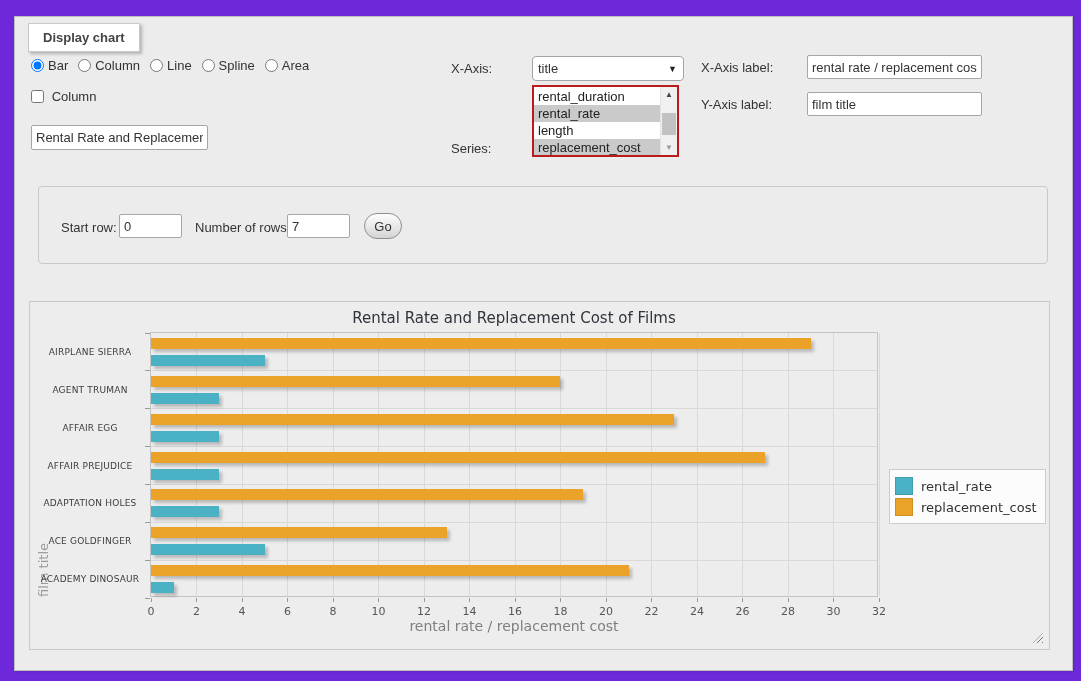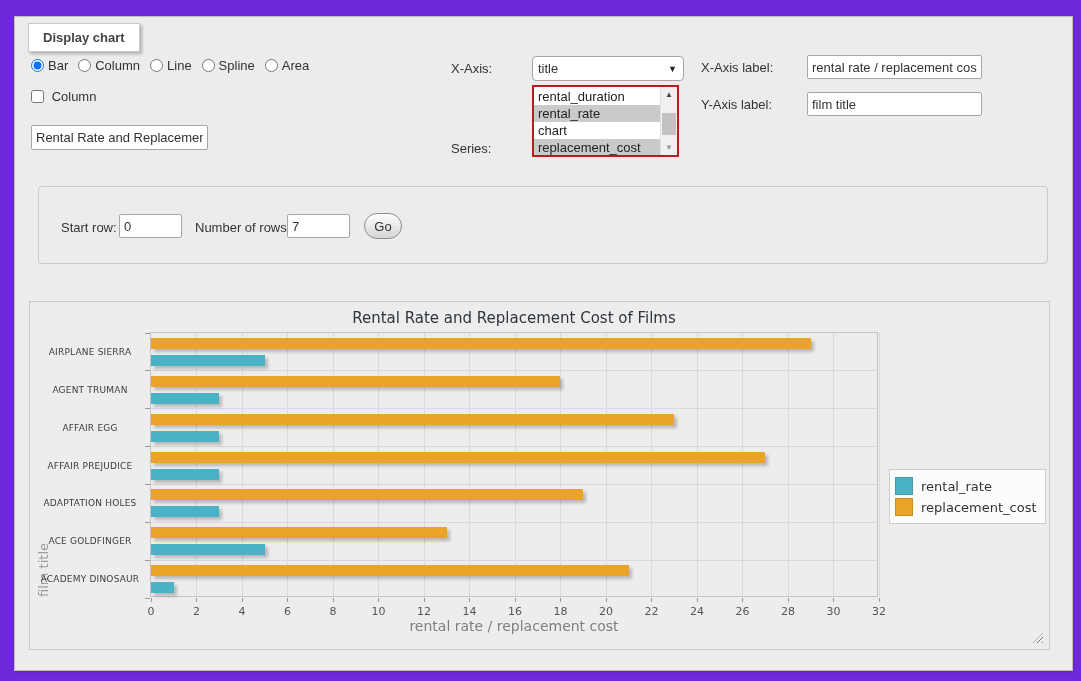--- a/index.html
+++ b/index.html
@@ -93,21 +93,21 @@
     <div class="abs lbl r-lbl" style="left:436px; top:44px; width:77px;">X-Axis:</div>
     <div class="selectbox" style="left:517px; top:39px;">
       <span>title</span>
       <span class="sel-arrow">▼</span>
     </div>
 
     <div class="listbox" style="left:517px; top:68px;">
       <div class="lb-options">
           <div class="lb-opt">rental_duration</div>
           <div class="lb-opt sel">rental_rate</div>
-          <div class="lb-opt">chart</div>
+          <div class="lb-opt">length</div>
           <div class="lb-opt sel">replacement_cost</div>
         </div>
       <div class="lb-scroll">
         <div class="lb-up">▲</div>
         <div class="lb-thumb"></div>
         <div class="lb-down">▼</div>
       </div>
     </div>
     <div class="abs lbl r-lbl" style="left:436px; top:124px; width:77px;">Series:</div>
 

